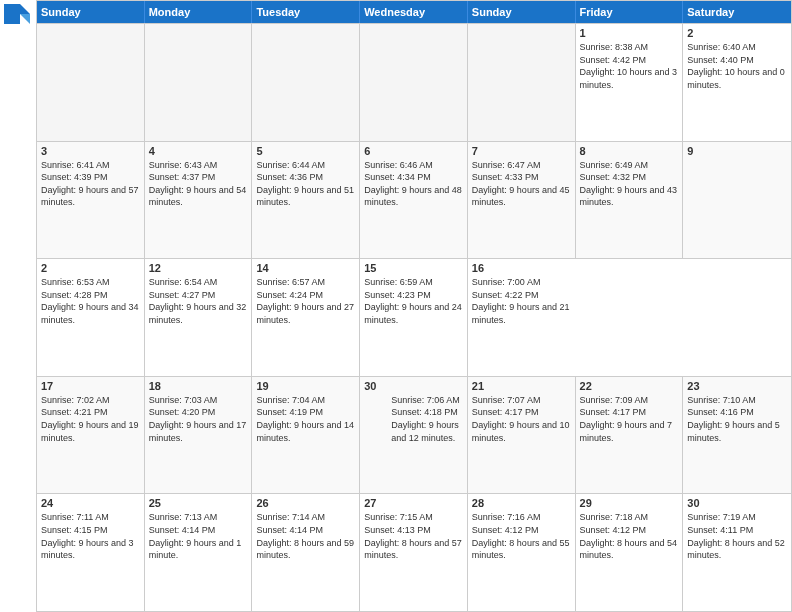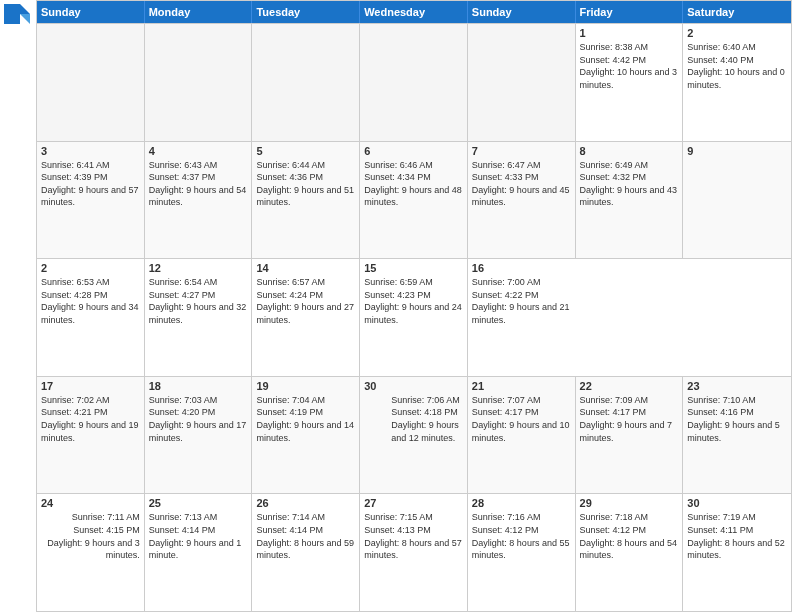--- a/index.html
+++ b/index.html
@@ -275,21 +275,21 @@
           <div class="cal-cell alt">
             <div class="day-num">23</div>
             <div class="day-info" style="white-space: pre-line;">Sunrise: 7:10 AM
 Sunset: 4:16 PM
 Daylight: 9 hours and 5 minutes.</div>
           </div>
         </div>
         <div class="cal-row">
           <div class="cal-cell">
             <div class="day-num">24</div>
-            <div class="day-info" style="white-space: pre-line; text-align: right;">Sunrise: 7:11 AM
+            <div class="day-info" style="white-space: pre-line;">Sunrise: 7:11 AM
 Sunset: 4:15 PM
 Daylight: 9 hours and 3 minutes.</div>
           </div>
           <div class="cal-cell">
             <div class="day-num">25</div>
             <div class="day-info" style="white-space: pre-line;">Sunrise: 7:13 AM
 Sunset: 4:14 PM
 Daylight: 9 hours and 1 minute.</div>
           </div>
           <div class="cal-cell">

